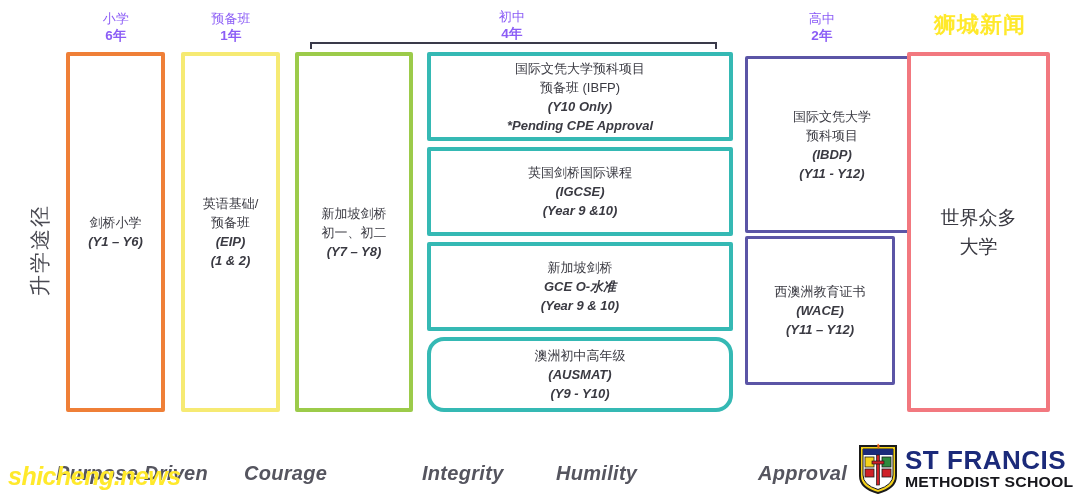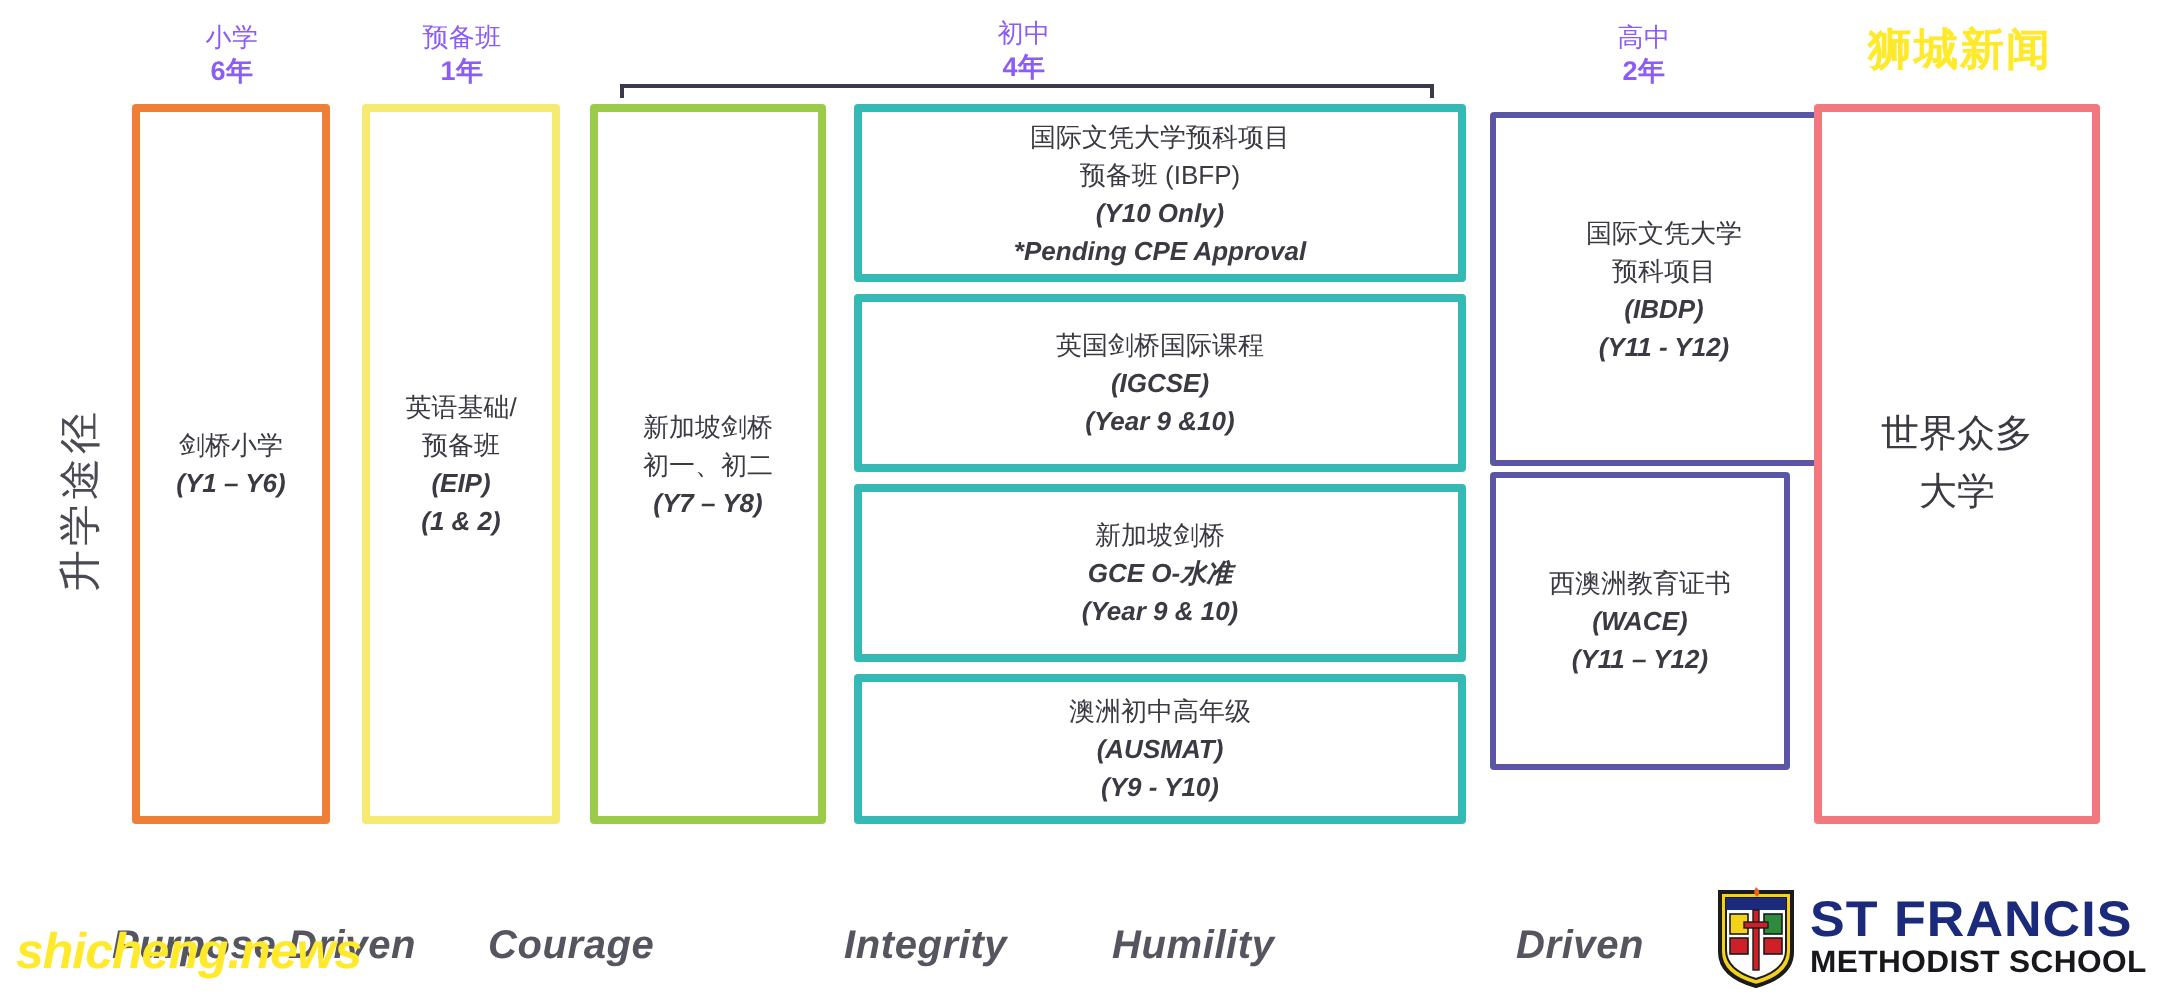--- a/index.html
+++ b/index.html
@@ -181,21 +181,21 @@
   </div>
 
   <div class="box" style="left:427px;top:242px;width:306px;height:89px;border-width:4px;border-color:#35b9b4;">
     <div class="txt">
       <span class="ln">新加坡剑桥</span>
       <span class="ln b">GCE O-水准</span>
       <span class="ln b">(Year 9 &amp; 10)</span>
     </div>
   </div>
 
-  <div class="box" style="left:427px;top:337px;width:306px;height:75px;border-width:4px;border-color:#35b9b4;">
+  <div class="box" style="left:427px;top:337px;width:306px;height:75px;border-width:4px;border-color:#35b9b4;border-radius:17px;">
     <div class="txt">
       <span class="ln">澳洲初中高年级</span>
       <span class="ln b">(AUSMAT)</span>
       <span class="ln b">(Y9 - Y10)</span>
     </div>
   </div>
 
   <div class="box" style="left:745px;top:56px;width:174px;height:177px;border-width:3px;border-color:#5b55a6;">
     <div class="txt">
       <span class="ln">国际文凭大学</span>
@@ -217,21 +217,21 @@
     <div class="txt">
       <span class="ln">世界众多</span>
       <span class="ln">大学</span>
     </div>
   </div>
 
   <div class="value-word" style="left:56px;top:462px;">Purpose Driven</div>
   <div class="value-word" style="left:244px;top:462px;">Courage</div>
   <div class="value-word" style="left:422px;top:462px;">Integrity</div>
   <div class="value-word" style="left:556px;top:462px;">Humility</div>
-  <div class="value-word" style="left:758px;top:462px;">Driven</div>
+  <div class="value-word" style="left:758px;top:462px;">Approval</div>
 
   <div class="logo" style="left:858px;top:443px;">
     <div class="crest">
       <svg width="40" height="52" viewBox="0 0 40 52" xmlns="http://www.w3.org/2000/svg">
         <path d="M2 3 H38 V33 Q38 45 20 50 Q2 45 2 33 Z" fill="#f5d21a" stroke="#1b1b1b" stroke-width="2"></path>
         <path d="M5 6 H35 V32 Q35 42 20 46.5 Q5 42 5 32 Z" fill="#fdfdfd" stroke="#1b1b1b" stroke-width="1"></path>
         <rect x="5" y="6" width="30" height="6" fill="#1b2a7a"></rect>
         <rect x="7" y="14" width="9" height="10" fill="#f5d21a" stroke="#1b1b1b" stroke-width="0.8"></rect>
         <rect x="24" y="14" width="9" height="10" fill="#2e8b3d" stroke="#1b1b1b" stroke-width="0.8"></rect>
         <rect x="7" y="26" width="9" height="8" fill="#cf2027" stroke="#1b1b1b" stroke-width="0.8"></rect>

